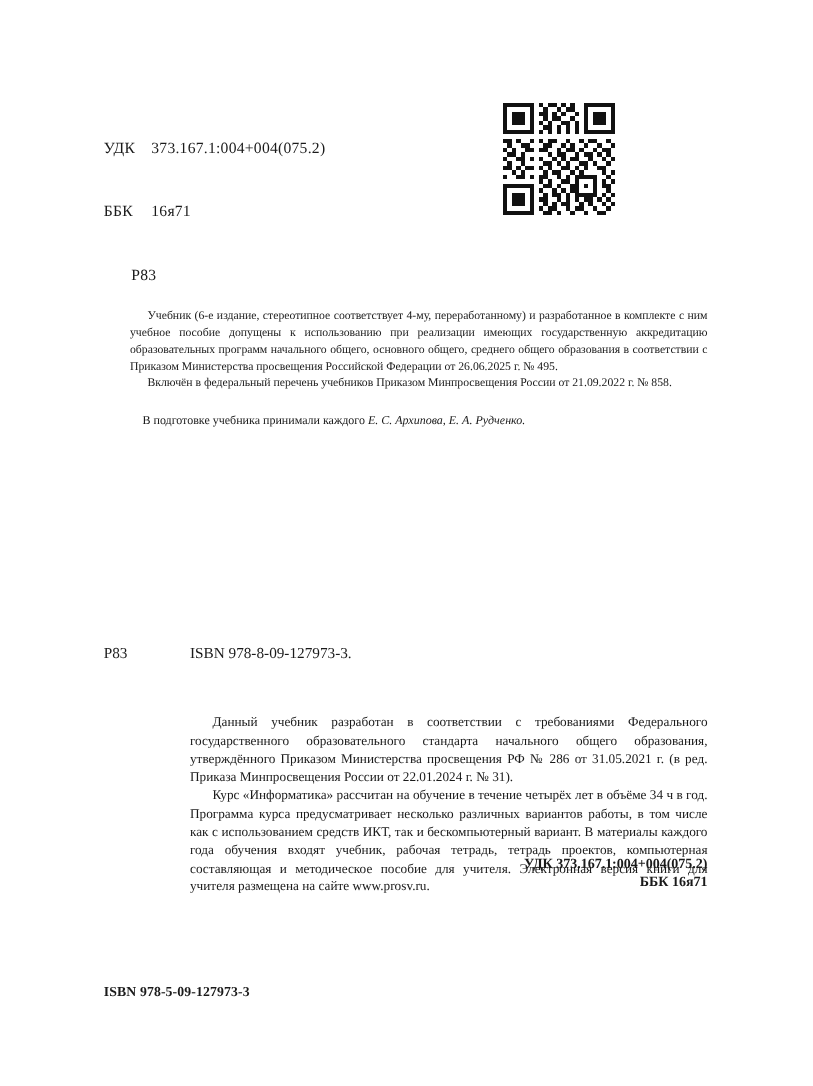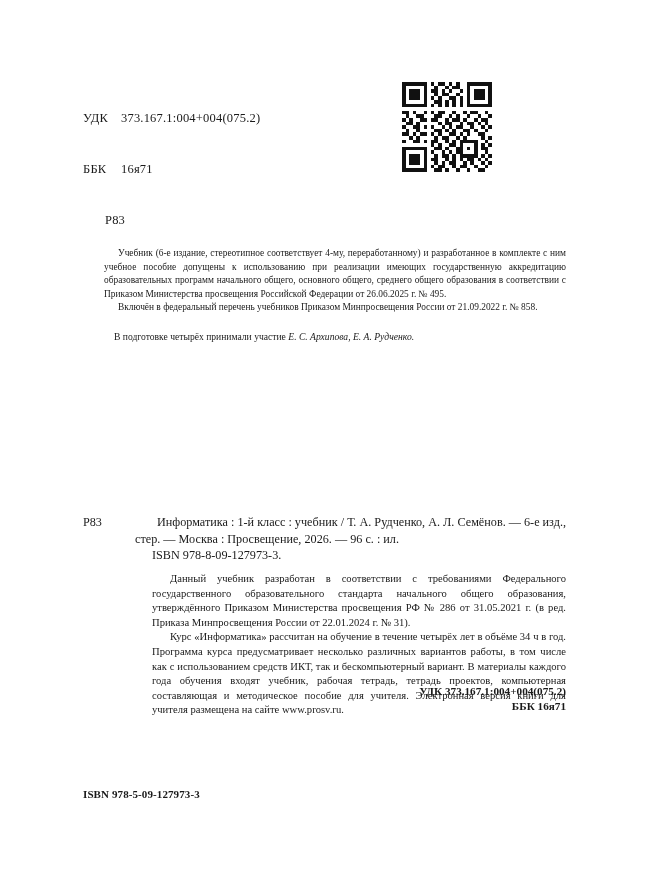--- a/index.html
+++ b/index.html
@@ -348,26 +348,25 @@
         <rect x="21" y="24" width="2" height="1"></rect>
       </g>
     </svg>
   </div>
 
   <div class="approval">
     <p>Учебник (6-е издание, стереотипное соответствует 4-му, переработанному) и разработанное в комплекте с ним учебное пособие допущены к использованию при реализации имеющих государственную аккредитацию образовательных программ начального общего, основного общего, среднего общего образования в соответствии с Приказом Министерства просвещения Российской Федерации от 26.06.2025 г. № 495.</p>
     <p>Включён в федеральный перечень учебников Приказом Минпросвещения России от 21.09.2022 г. № 858.</p>
   </div>
 
-  <div class="contributors"><span>В подготовке четырёх принимали участие </span><span class="names">Е. С. Архипова, Е. А. Рудченко.</span></div>
+  <div class="contributors"><span>В подготовке учебника принимали каждого </span><span class="names">Е. С. Архипова, Е. А. Рудченко.</span></div>
 
   <div class="biblio">
     <div class="biblio-body">
       <span class="biblio-sigla">Р83</span>
-      <div class="biblio-main">Информатика : 1-й класс : учебник / Т. А. Рудченко, А. Л. Семёнов. — 6-е изд., стер. — Москва : Просвещение, 2026. — 96 с. : ил.</div>
     </div>
     <div class="biblio-isbn">ISBN 978-8-09-127973-3.</div>
   </div>
 
   <div class="annotation">
     <p>Данный учебник разработан в соответствии с требованиями Федерального государственного образовательного стандарта начального общего образования, утверждённого Приказом Министерства просвещения РФ № 286 от 31.05.2021 г. (в ред. Приказа Минпросвещения России от 22.01.2024 г. № 31).</p>
     <p>Курс «Информатика» рассчитан на обучение в течение четырёх лет в объёме 34 ч в год. Программа курса предусматривает несколько различных вариантов работы, в том числе как с использованием средств ИКТ, так и бескомпьютерный вариант. В материалы каждого года обучения входят учебник, рабочая тетрадь, тетрадь проектов, компьютерная составляющая и методическое пособие для учителя. Электронная версия книги для учителя размещена на сайте www.prosv.ru.</p>
   </div>
 
   <div class="udk-bottom">

